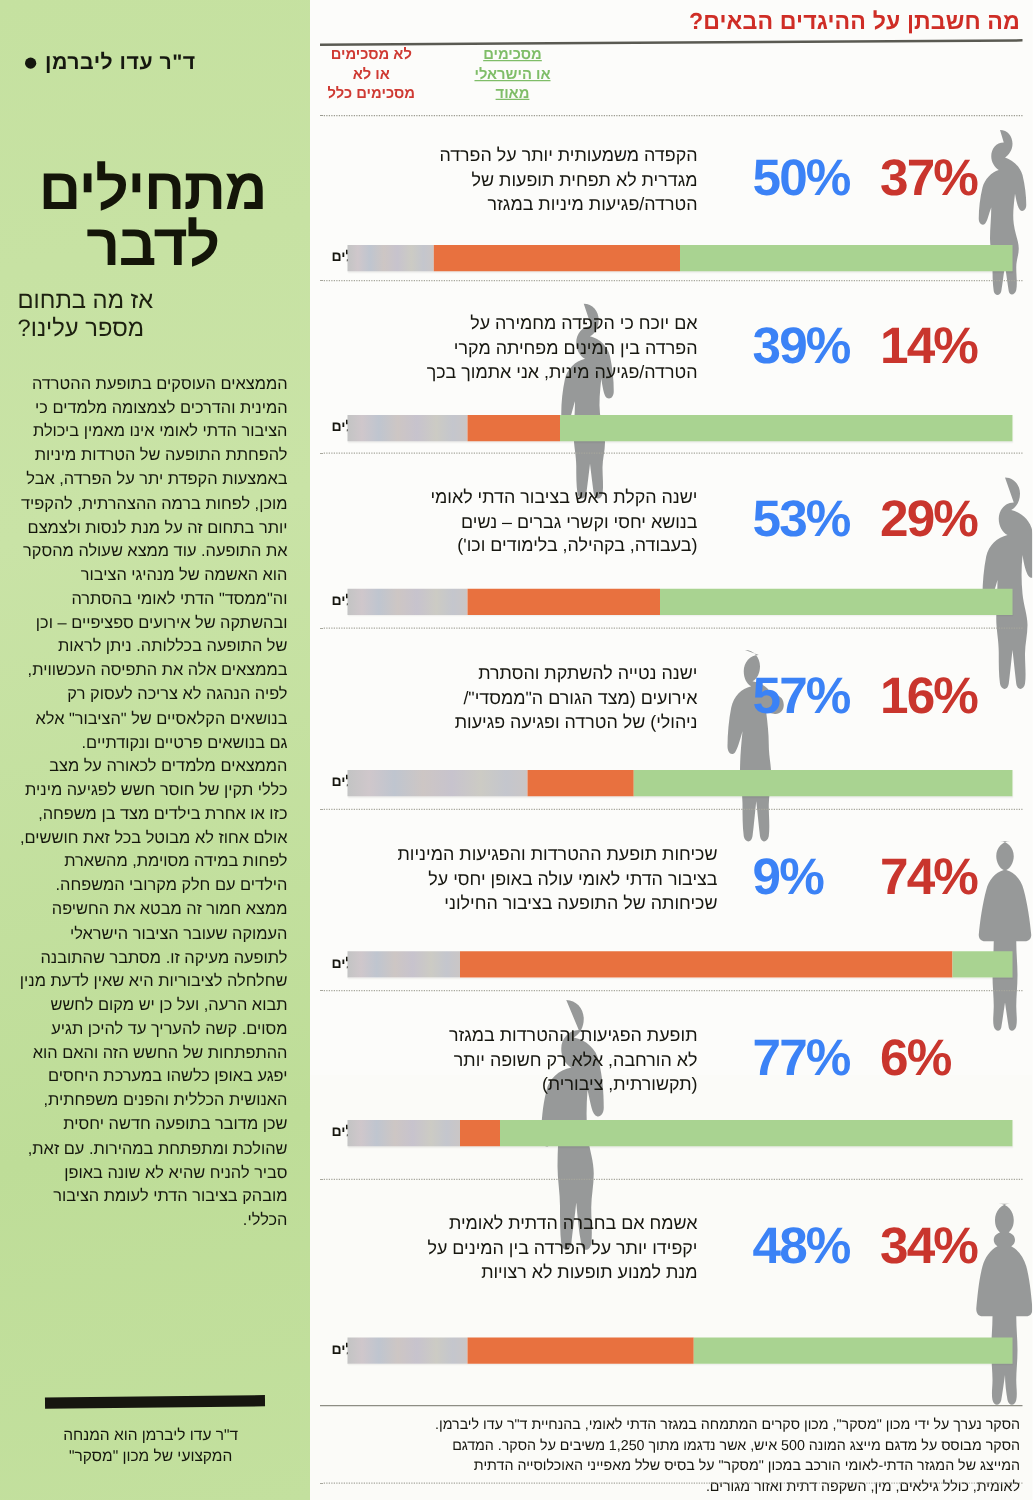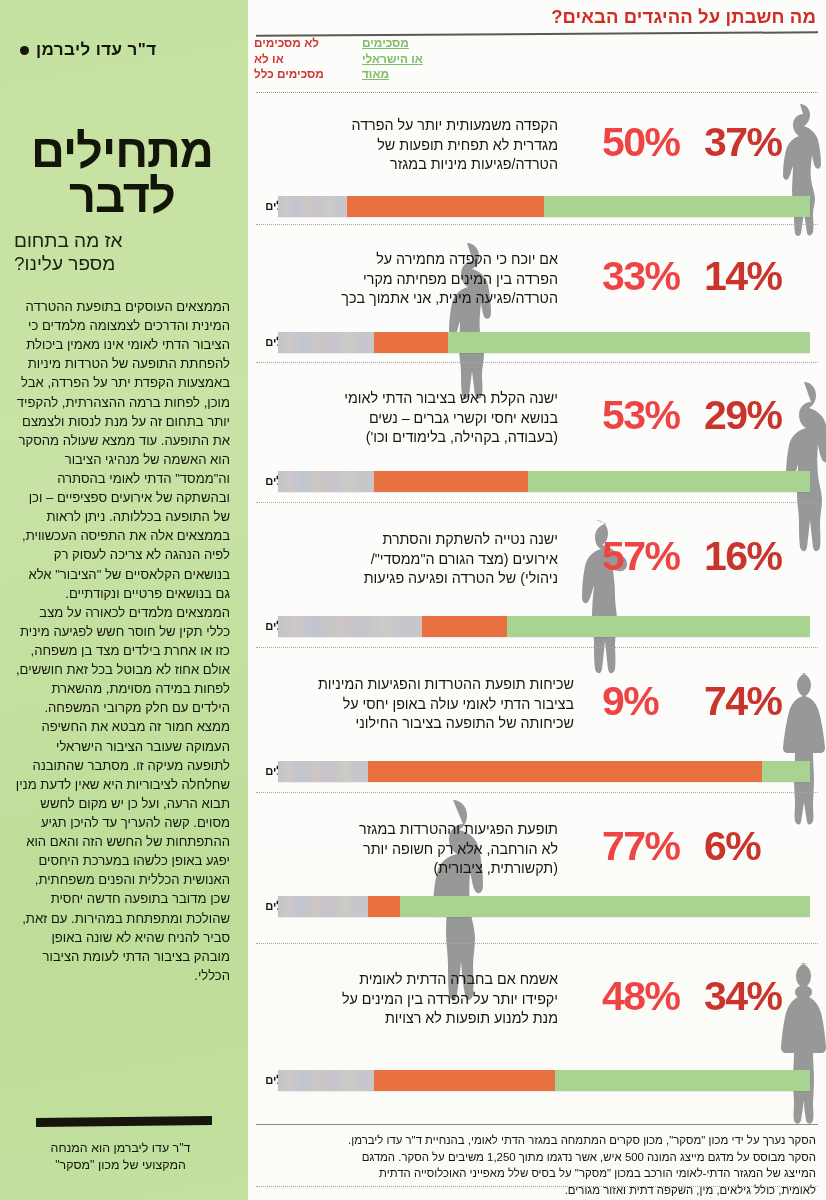--- a/index.html
+++ b/index.html
@@ -59,38 +59,38 @@
     position:absolute;right:10px;top:6px;
     font-size:18.5px;font-weight:bold;color:#cf2d26;letter-spacing:.1px;
   }
   .title-rule{
     position:absolute;left:8px;right:8px;top:33px;height:2px;background:#5a5a52;
     transform:rotate(-0.35deg);
   }
 
   .legend{position:absolute;top:36px;right:0;left:0;height:56px;}
   .legend-col{
-    position:absolute;text-align:left;font-size:11.8px;line-height:1.32;font-weight:bold;
+    position:absolute;text-align:center;font-size:11.8px;line-height:1.32;font-weight:bold;
   }
   .legend-neg{right:486px;width:86px;color:#cf3a33;}
   .legend-pos{right:368px;width:96px;color:#7fbd68;text-decoration:underline;}
 
   .legend-rule{
     position:absolute;left:8px;right:8px;top:92px;height:0;
     border-top:1px dotted #9a9a90;
   }
 
   
   .row{position:absolute;left:0;right:0;}
   .pct-neg{
     position:absolute;font-size:41px;font-weight:bold;color:#c9352d;
     letter-spacing:-1.5px;line-height:1;top:26px;right:12px;width:110px;text-align:left;
   }
   .pct-pos{
-    position:absolute;font-size:41px;font-weight:bold;color:#ef4444;
+    position:absolute;font-size:41px;font-weight:bold;color:#3b82f6;
     letter-spacing:-1.5px;line-height:1;top:26px;right:124px;width:100px;text-align:left;
   }
   .statement{
     position:absolute;top:20px;right:268px;width:268px;
     text-align:right;font-size:14.3px;line-height:1.37;color:#16160f;
   }
   .neutral-label{
     position:absolute;font-size:11.2px;font-weight:bold;color:#16160f;
     white-space:nowrap;left:auto;
   }
@@ -208,21 +208,21 @@
       <div class="bar" style="top:100px;left:30px;width:532px;">
         <div class="seg-neutral" style="width:13%"></div>
         <div class="seg-neg" style="width:37%"></div>
         <div class="seg-pos" style="width:50%"></div>
       </div>
       <div class="row-rule" style="top:128px;"></div>
     </div>
 
     <div class="row" style="top:230px;height:139px;">
       <div class="pct-neg">14%</div>
-      <div class="pct-pos">33%</div>
+      <div class="pct-pos">39%</div>
       <div class="statement">
         <div>אם יוכח כי הקפדה מחמירה על</div>
         <div>הפרדה בין המינים מפחיתה מקרי</div>
         <div>הטרדה/פגיעה מינית, אני אתמוך בכך</div>
       </div>
       <div class="neutral-label" style="top:106px;right:492px;">18% נייטרלים</div>
       <div class="bar" style="top:102px;left:30px;width:532px;">
         <div class="seg-neutral" style="width:18%"></div>
         <div class="seg-neg" style="width:14%"></div>
         <div class="seg-pos" style="width:68%"></div>

